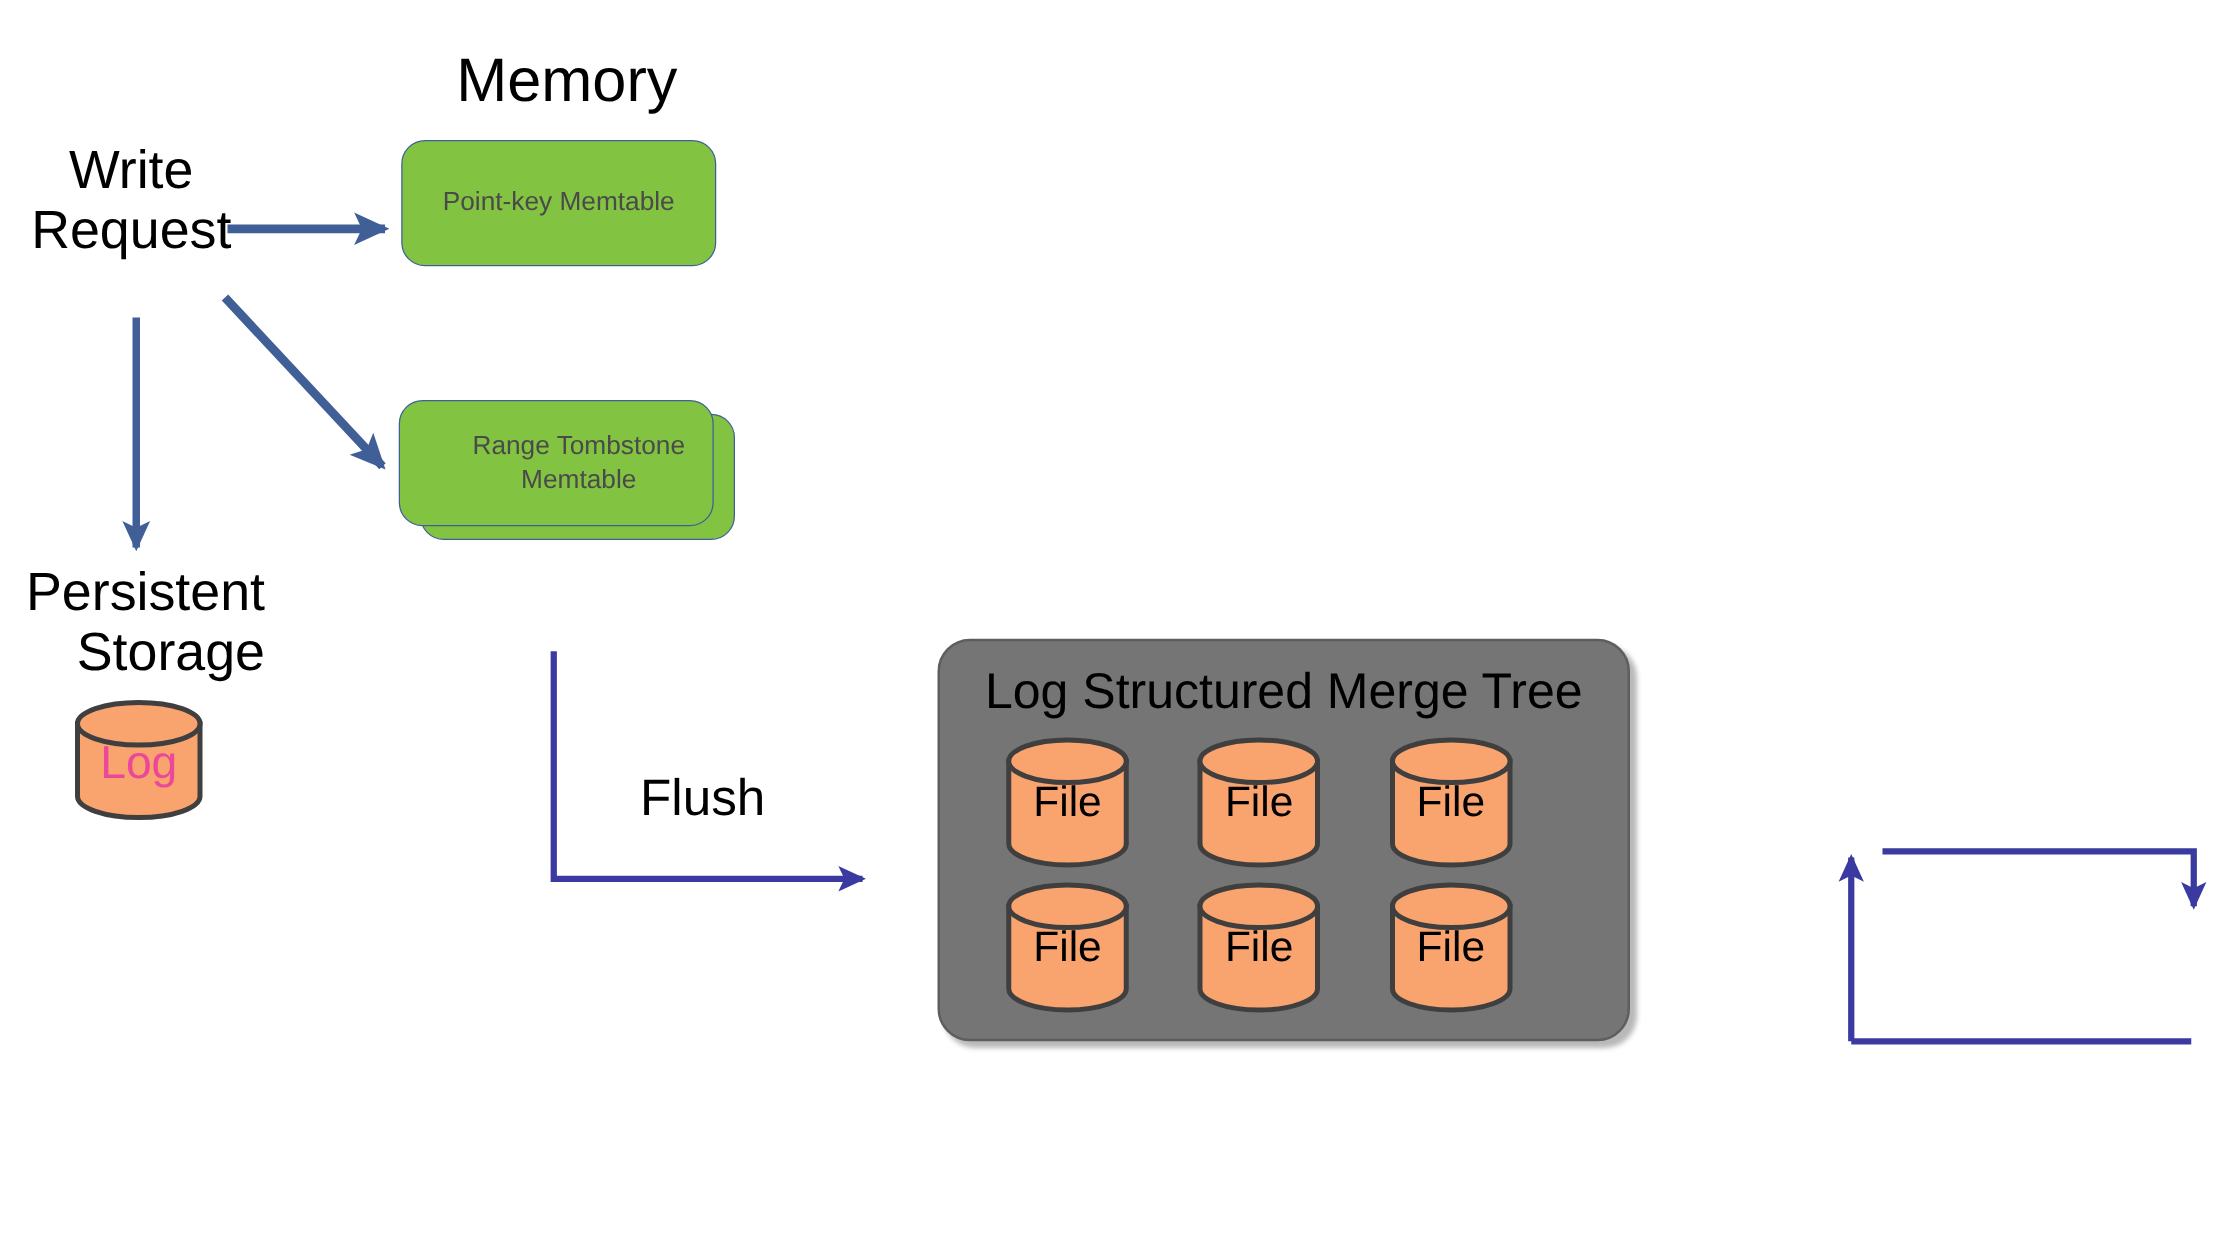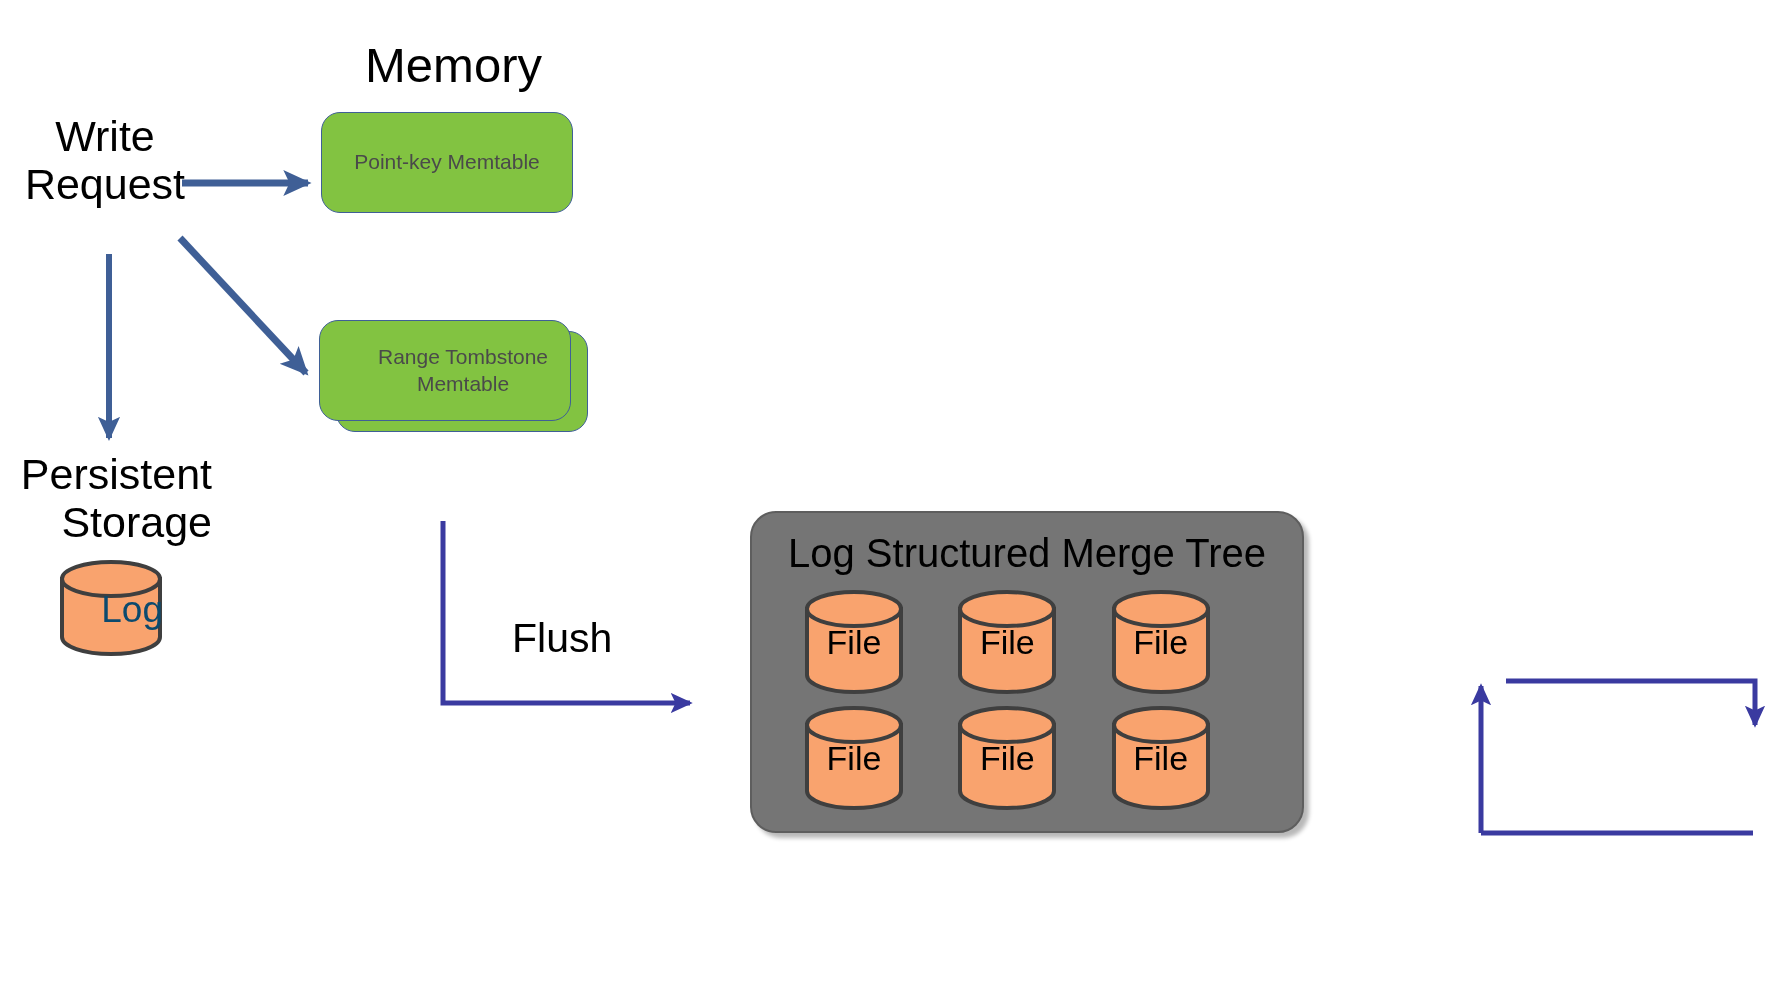--- a/index.html
+++ b/index.html
@@ -137,23 +137,23 @@
   
   #log-cylinder {
     position: absolute;
     left: 59px; top: 560px;
     width: 104px; height: 96px;
   }
   #log-cylinder .cyl-text {
     position: absolute;
     left: 0; top: 29px;
     width: 104px;
-    text-align: right;
+    text-align: center;
     font-size: 37px;
-    color: #0c4a6e;
+    color: #ec4899;
     font-family: "Liberation Sans", sans-serif;
   }
 
   
   #flush-label {
     left: 512px; top: 616px;
     font-size: 41px;
   }
   #compaction-label {
     left: 1508px; top: 635px;

